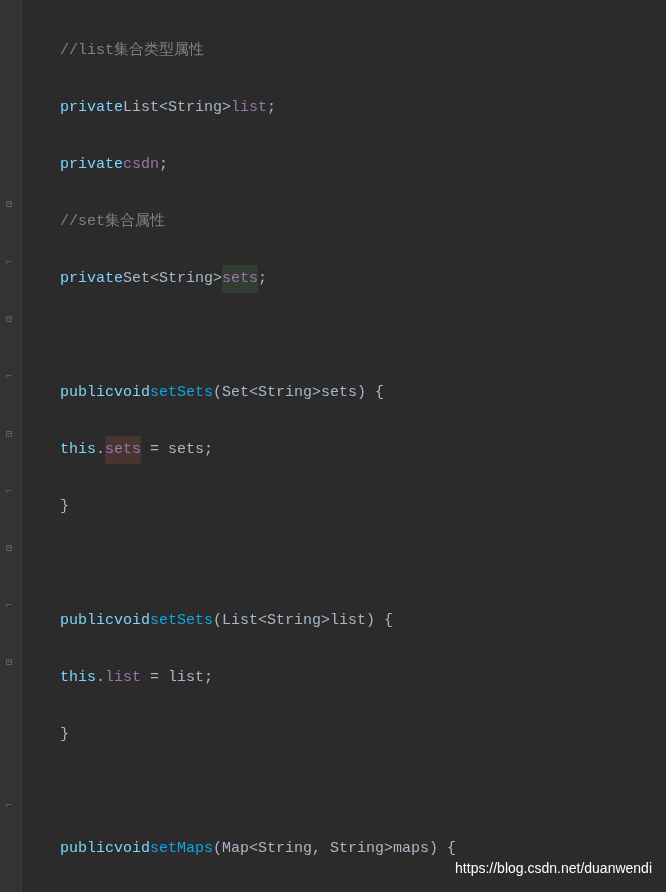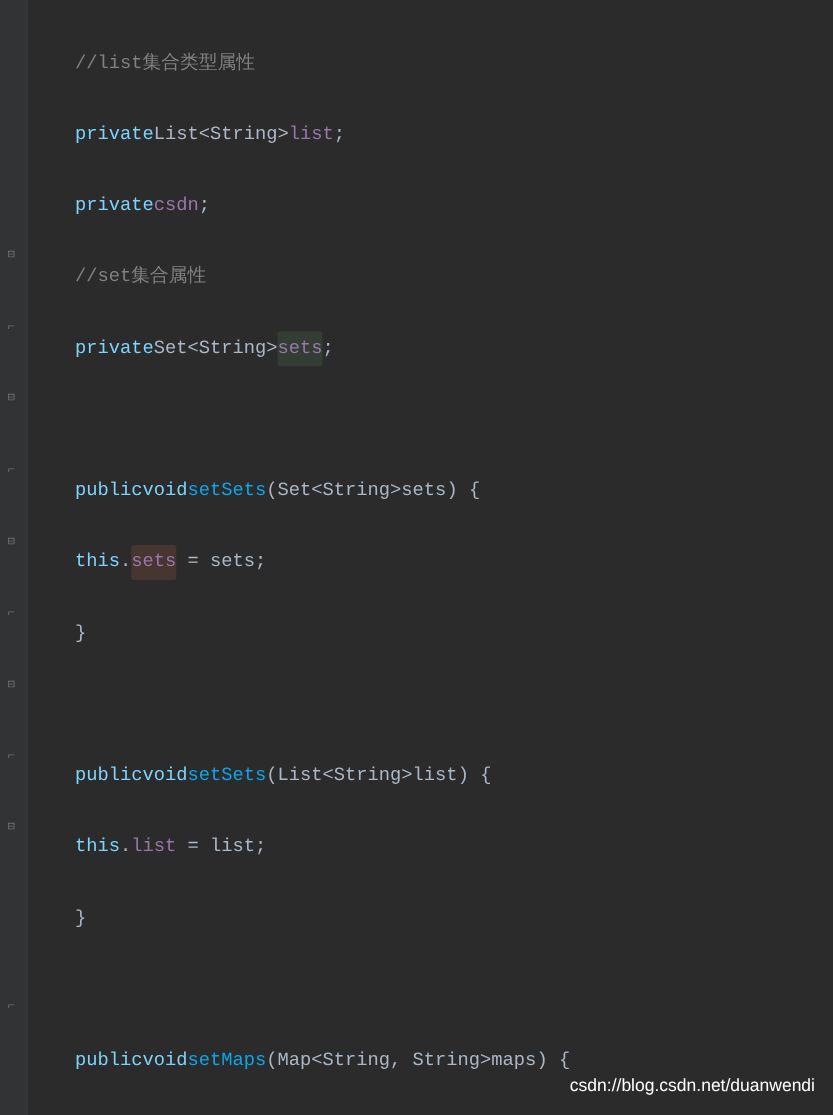--- a/index.html
+++ b/index.html
@@ -108,13 +108,13 @@
 
 
 
 
 
 
 
 
 </div>
 
-<div class="watermark">csdn://blog.csdn.net/duanwendi</div>
+<div class="watermark">https://blog.csdn.net/duanwendi</div>
 
 </body></html>

